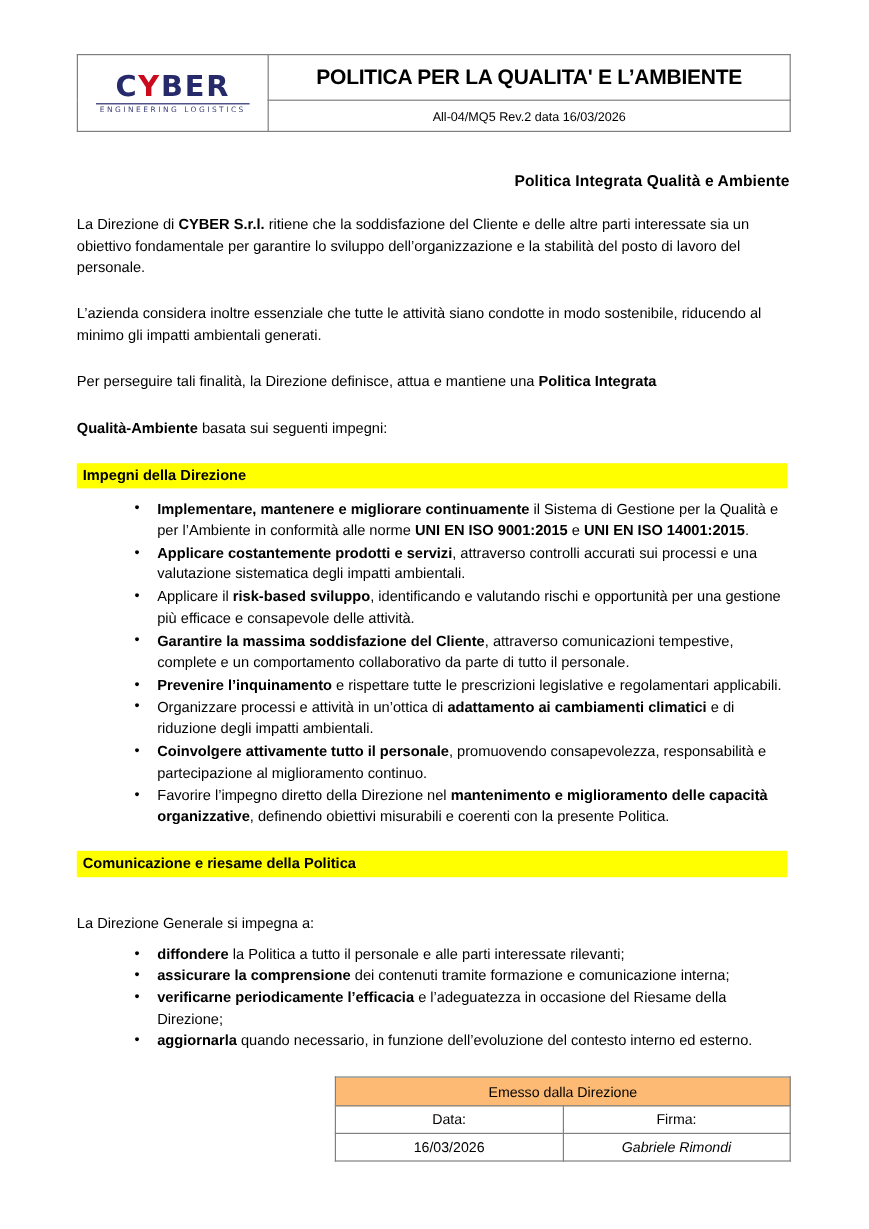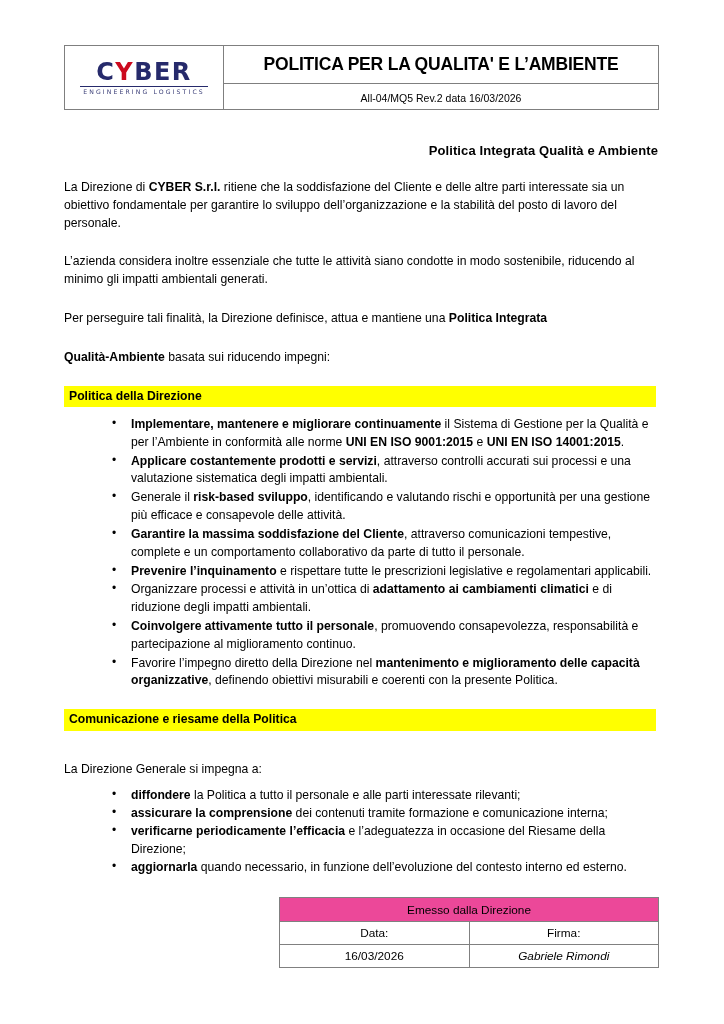--- a/index.html
+++ b/index.html
@@ -166,21 +166,21 @@
     margin-right: -1px;
   }
   .sig-table td {
     border: 1px solid #808080;
     font-size: 11.8px;
     text-align: center;
     padding: 3px 4px;
     height: 16px;
   }
   .sig-table td.head {
-    background: #ec4899;
+    background: #fdba74;
     height: 17px;
   }
   .sig-table td.sigitalic {
     font-style: italic;
   }
 </style>
 </head>
 <body>
 
 <div class="page">
@@ -208,30 +208,30 @@
     </table>
 
   <div class="doc-heading">Politica Integrata Qualità e Ambiente</div>
 
   <p class="para"><span>La Direzione di </span><span class="b">CYBER S.r.l.</span><span> ritiene che la soddisfazione del Cliente e delle altre parti interessate sia un obiettivo fondamentale per garantire lo sviluppo dell’organizzazione e la stabilità del posto di lavoro del personale.</span></p>
 
   <p class="para">L’azienda considera inoltre essenziale che tutte le attività siano condotte in modo sostenibile, riducendo al minimo gli impatti ambientali generati.</p>
 
   <p class="para"><span>Per perseguire tali finalità, la Direzione definisce, attua e mantiene una </span><span class="b">Politica Integrata</span></p>
 
-  <p class="para"><span class="b">Qualità-Ambiente</span><span> basata sui riducendo impegni:</span></p>
-
-  <div class="hl-band">Politica della Direzione</div>
+  <p class="para"><span class="b">Qualità-Ambiente</span><span> basata sui seguenti impegni:</span></p>
+
+  <div class="hl-band">Impegni della Direzione</div>
 
   <ul class="bullets">
     <li><span class="b">Implementare, mantenere e migliorare continuamente</span><span> il Sistema di Gestione per la Qualità e per l’Ambiente in conformità alle norme </span><span class="b">UNI EN ISO 9001:2015</span><span> e </span><span class="b">UNI EN ISO 14001:2015</span><span>.</span></li>
 
     <li><span class="b">Applicare costantemente prodotti e servizi</span><span>, attraverso controlli accurati sui processi e una valutazione sistematica degli impatti ambientali.</span></li>
 
-    <li><span>Generale il </span><span class="b">risk-based sviluppo</span><span>, identificando e valutando rischi e opportunità per una gestione più efficace e consapevole delle attività.</span></li>
+    <li><span>Applicare il </span><span class="b">risk-based sviluppo</span><span>, identificando e valutando rischi e opportunità per una gestione più efficace e consapevole delle attività.</span></li>
 
     <li><span class="b">Garantire la massima soddisfazione del Cliente</span><span>, attraverso comunicazioni tempestive, complete e un comportamento collaborativo da parte di tutto il personale.</span></li>
 
     <li><span class="b">Prevenire l’inquinamento</span><span> e rispettare tutte le prescrizioni legislative e regolamentari applicabili.</span></li>
 
     <li><span>Organizzare processi e attività in un’ottica di </span><span class="b">adattamento ai cambiamenti climatici</span><span> e di riduzione degli impatti ambientali.</span></li>
 
     <li><span class="b">Coinvolgere attivamente tutto il personale</span><span>, promuovendo consapevolezza, responsabilità e partecipazione al miglioramento continuo.</span></li>
 
     <li><span>Favorire l’impegno diretto della Direzione nel </span><span class="b">mantenimento e miglioramento delle capacità organizzative</span><span>, definendo obiettivi misurabili e coerenti con la presente Politica.</span></li>

